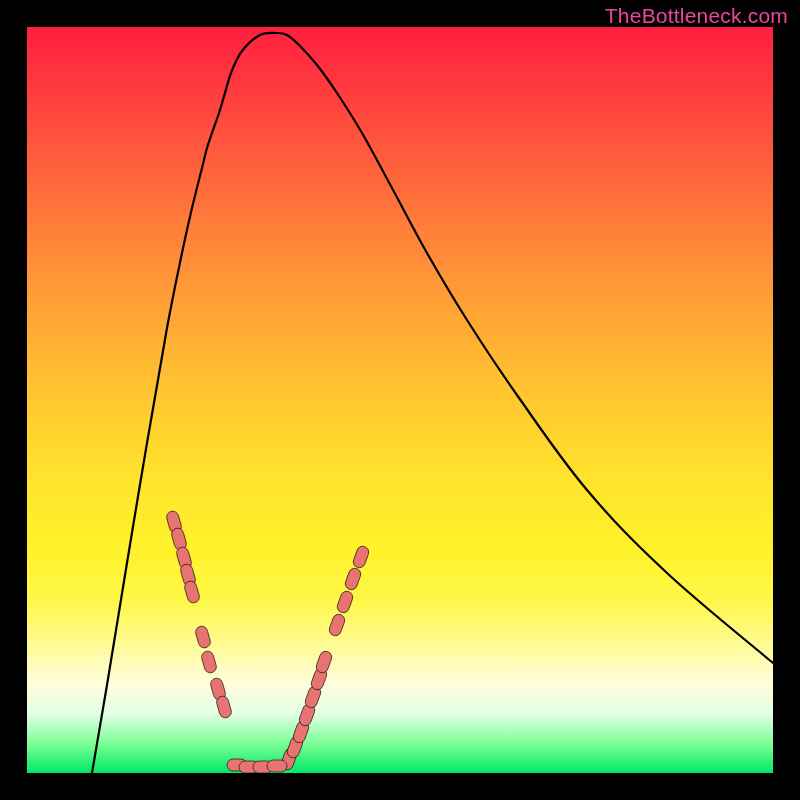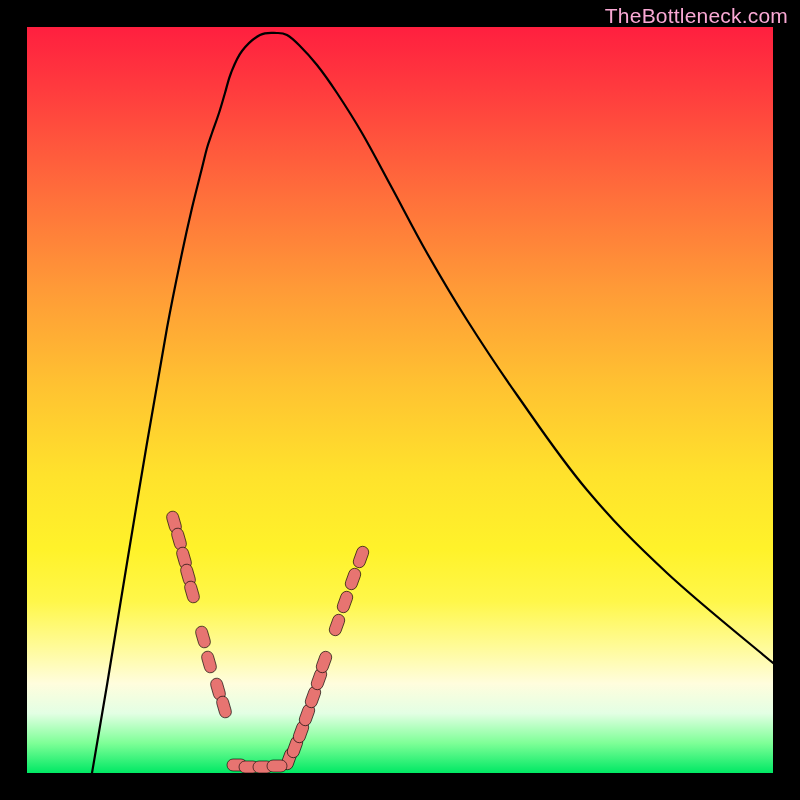--- a/index.html
+++ b/index.html
@@ -45,21 +45,21 @@
       #fffddd 88%,
       #e3ffe4 92%,
       #7eff97 96%,
       #00e864 100%
     );
   }
   .watermark {
     position: absolute;
     top: 4px;
     right: 12px;
-    color: #f9a8d4;
+    color: #ec4899;
     font-size: 21px;
     letter-spacing: 0.2px;
     font-weight: 400;
   }
   svg.curves {
     position: absolute;
     inset: 0;
     width: 100%;
     height: 100%;
     pointer-events: none;

